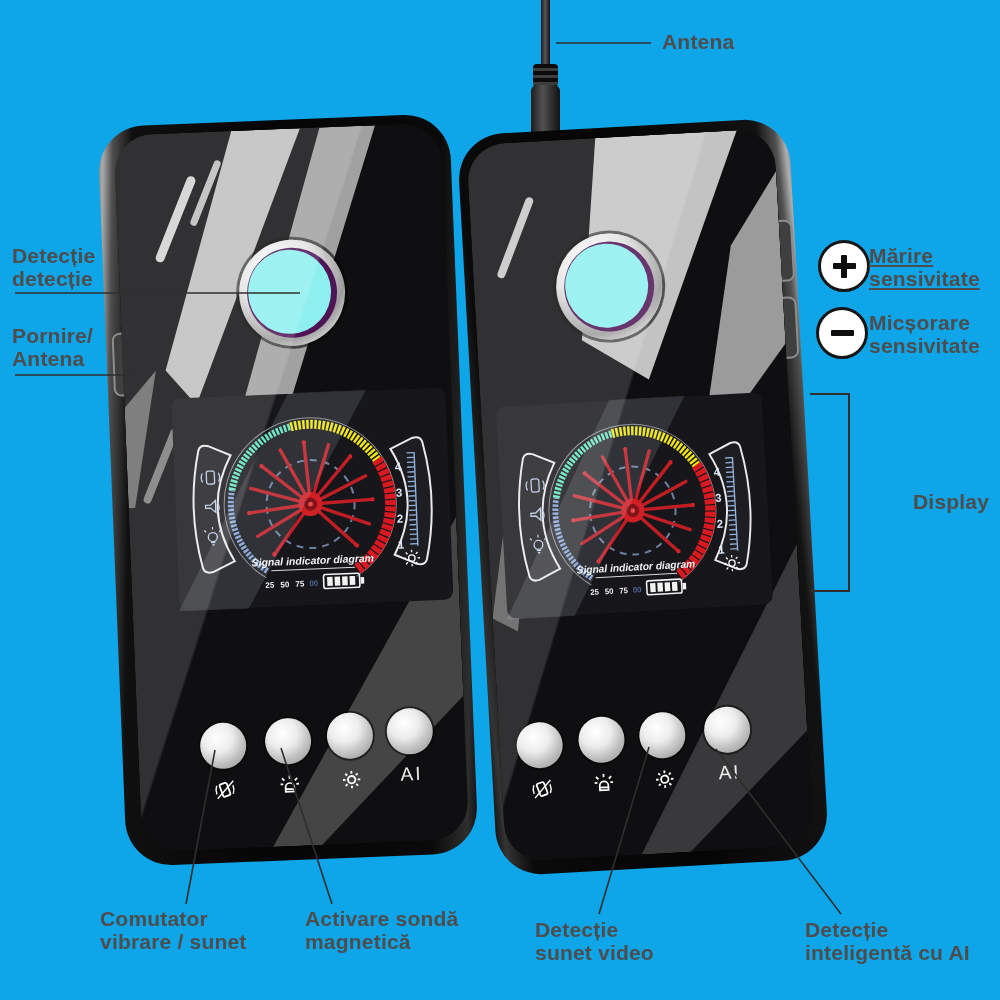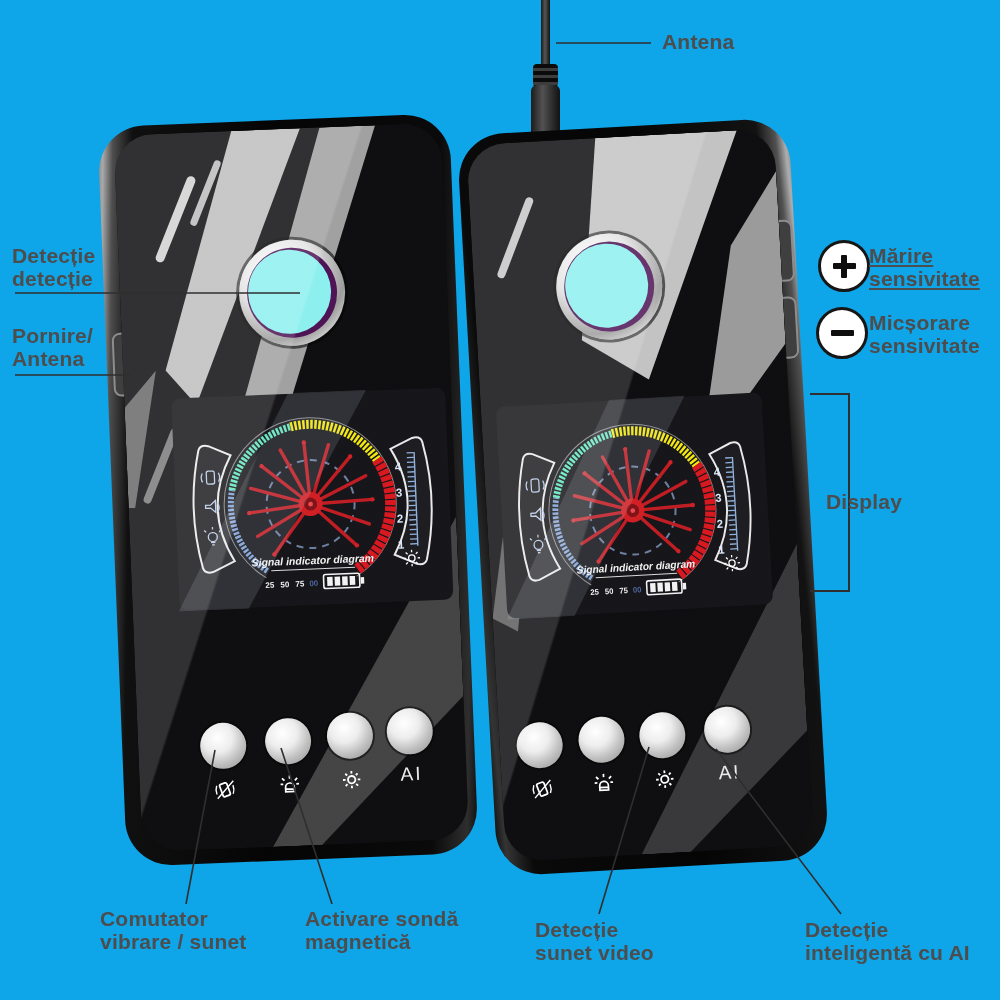--- a/index.html
+++ b/index.html
@@ -362,21 +362,21 @@
   </div>
 
   <div class="medallion" style="left:816px;top:307px;">
     <div class="bar-h"></div>
   </div>
   <div class="lbl" style="left:869px;top:312px;">
     <div>Micșorare</div>
     <div>sensivitate</div>
   </div>
 
-  <div class="lbl" style="left:826px;top:491px;">Display</div>
+  <div class="lbl" style="left:913px;top:491px;">Display</div>
 
   <div class="lbl" style="left:100px;top:908px;">
     <div>Comutator</div>
     <div>vibrare / sunet</div>
   </div>
 
   <div class="lbl" style="left:305px;top:908px;">
     <div>Activare sondă</div>
     <div>magnetică</div>
   </div>

